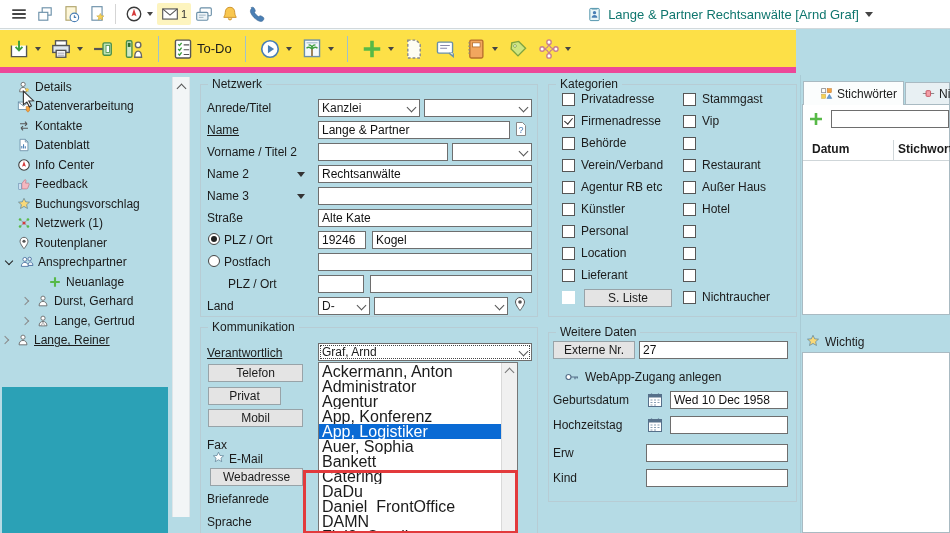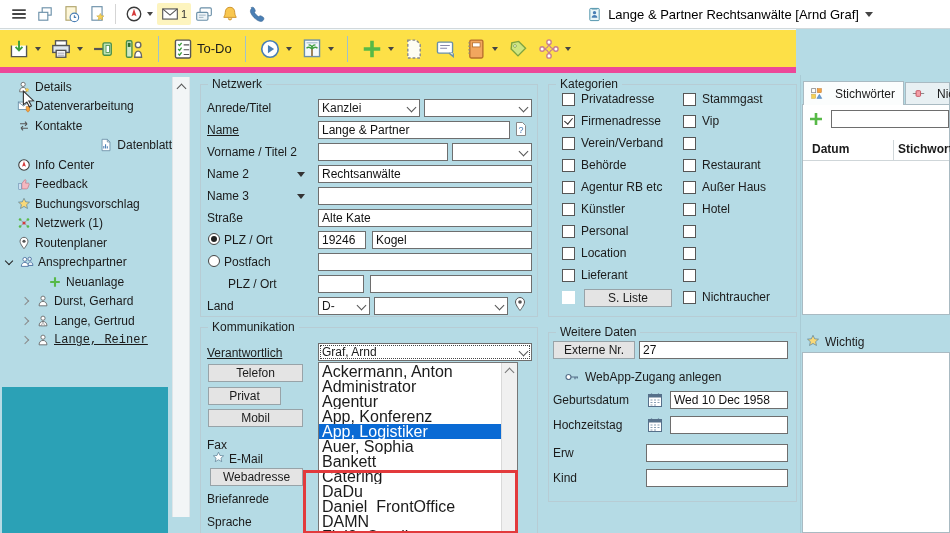--- a/index.html
+++ b/index.html
@@ -18,21 +18,21 @@
        border-bottom:1px solid #d2d9dc;display:flex;align-items:center;padding-left:6px;box-sizing:border-box;}
   .t1-item{display:flex;align-items:center;gap:2px;padding:2px 4px;}
   .t1-item.hl-yellow{background:#fdf4bf;border-radius:2px;}
   .t1-item.sep{width:1px;height:20px;background:#d5d5d5;padding:0;margin:0 5px;}
   .badge{font-size:11px;color:#333;} .badge:empty{display:none;}
   .caret{display:none;width:0;height:0;border-left:3.5px solid transparent;border-right:3.5px solid transparent;
          border-top:4.5px solid #444;}
   .has-caret .caret{display:inline-block;margin-left:2px;}
   .title-group{position:absolute;left:565px;top:0;height:29px;width:330px;display:flex;align-items:center;
                justify-content:center;gap:6px;}
-  .title-text{font-size:13px;color:#000000;white-space:nowrap;}
+  .title-text{font-size:13px;color:#0f766e;white-space:nowrap;}
   .caret.big{border-left-width:4.5px;border-right-width:4.5px;border-top-width:5.5px;display:inline-block;}
 
   .tb2{position:absolute;left:0;top:29px;width:796px;height:44px;background:#fde047;
        border-top:1px solid #f3fafc;border-bottom:6px solid #ec4899;display:flex;align-items:center;
        padding-left:8px;box-sizing:border-box;gap:9px;}
   .t2-item{display:flex;align-items:center;gap:3px;}
   .t2-item.sep{width:1px;height:26px;background:#9fc2cc;margin:0 4px;}
   .t2-label{font-size:13px;color:#1b1b1b;} .t2-label:empty{display:none;}
 
   
@@ -86,21 +86,21 @@
   .dd-scroll{position:absolute;right:0;top:0;bottom:0;width:15px;background:#f0f0f0;border-left:1px solid #d9d9d9;}
   .dd-scroll .chev{position:absolute;left:4px;top:6px;border-color:#777;}
   .red-rect{position:absolute;left:303px;top:470px;width:209px;height:58px;border:3px solid #e23a3c;z-index:20;}
 
   
   .kat-col{position:absolute;}
   .kat-row{display:flex;align-items:center;height:22px;gap:6px;white-space:nowrap;}
 
   
   .rp-divider{position:absolute;left:800px;top:75px;width:1px;height:458px;background:#a9cbd5;}
-  .tab{position:absolute;display:flex;align-items:center;gap:12px;font-size:12px;box-sizing:border-box;padding:0 6px;}
+  .tab{position:absolute;display:flex;align-items:center;gap:4px;font-size:12px;box-sizing:border-box;padding:0 16px;}
   .tab.active{background:#fbfdfd;border:1px solid #a9bac2;border-bottom:none;z-index:2;}
   .tab.inactive{background:#e8f0f3;border:1px solid #a9bac2;}
   .rp-content{position:absolute;left:802px;top:104px;width:148px;height:211px;background:#fff;
               border:1px solid #a9bac2;box-sizing:border-box;}
   .rp-hline{position:absolute;background:#cfd6d9;}
   .rp-vline{position:absolute;background:#cfd6d9;}
   .wichtig-box{position:absolute;left:802px;top:352px;width:148px;height:181px;background:#fff;
                border:1px solid #a9bac2;box-sizing:border-box;}
   .cursor{position:absolute;left:20px;top:90px;z-index:30;}
   .cursor svg{width:18px;height:18px;}
@@ -422,21 +422,21 @@
         <span class="expander"></span>
         <span class="ic14">
           <svg viewBox="0 0 16 16">
             <path d="M12.5 5.5h-8m0 0l2.4-2.4M4.5 5.5l2.4 2.4" fill="none" stroke="#555" stroke-width="1.2" transform="translate(16 0) scale(-1 1)"></path>
             <path d="M3.5 10.5h8m0 0l-2.4-2.4m2.4 2.4l-2.4 2.4" fill="none" stroke="#555" stroke-width="1.2" transform="translate(16 0) scale(-1 1)"></path>
           </svg>
         </span>
         <span class="sb-label">Kontakte</span>
       </div>
 
-      <div class="sb-row" style="padding-left: 13px; justify-content: flex-end;">
+      <div class="sb-row" style="padding-left: 13px;">
         <span class="expander"></span>
         <span class="ic14">
           <svg viewBox="0 0 16 16">
             <path d="M3.5 1.5h6l3 3v10h-9z" fill="#fff" stroke="#6a8fa8"></path>
             <path d="M9.5 1.5v3h3" fill="none" stroke="#6a8fa8"></path>
             <path d="M5.5 12V9M7.5 12V7M9.5 12V9.5" stroke="#4a7fb5" stroke-width="1.2"></path>
           </svg>
         </span>
         <span class="sb-label">Datenblatt</span>
       </div>
@@ -538,21 +538,21 @@
         <span class="ic14">
           <svg viewBox="0 0 16 16">
             <circle cx="8" cy="4.8" r="2.4" fill="#fff" stroke="#666"></circle>
             <path d="M3.5 13.5c0-3.2 2-5 4.5-5s4.5 1.8 4.5 5z" fill="#fff" stroke="#666"></path>
             <path d="M5.8 13.3L8 9.2l2.2 4.1z" fill="#eee" stroke="#666" stroke-width=".5"></path>
           </svg>
         </span>
         <span class="sb-label">Lange, Gertrud</span>
       </div>
 
-      <div class="sb-row u" style="padding-left: 20px; font-family: Liberation Mono, monospace;">
+      <div class="sb-row u" style="">
         <span class="expander right"></span>
         <span class="ic14">
           <svg viewBox="0 0 16 16">
             <circle cx="8" cy="4.8" r="2.4" fill="#fff" stroke="#666"></circle>
             <path d="M3.5 13.5c0-3.2 2-5 4.5-5s4.5 1.8 4.5 5z" fill="#fff" stroke="#666"></path>
           </svg>
         </span>
         <span class="sb-label">Lange, Reiner</span>
       </div>
     </div>
@@ -732,26 +732,26 @@
         <span>Privatadresse</span>
       </div>
 
       <div class="kat-row checked">
         <span class="cb"></span>
         <span>Firmenadresse</span>
       </div>
 
       <div class="kat-row">
         <span class="cb"></span>
+        <span>Behörde</span>
+      </div>
+
+      <div class="kat-row">
+        <span class="cb"></span>
         <span>Verein/Verband</span>
-      </div>
-
-      <div class="kat-row">
-        <span class="cb"></span>
-        <span>Behörde</span>
       </div>
 
       <div class="kat-row">
         <span class="cb"></span>
         <span>Agentur RB etc</span>
       </div>
 
       <div class="kat-row">
         <span class="cb"></span>
         <span>Künstler</span>

